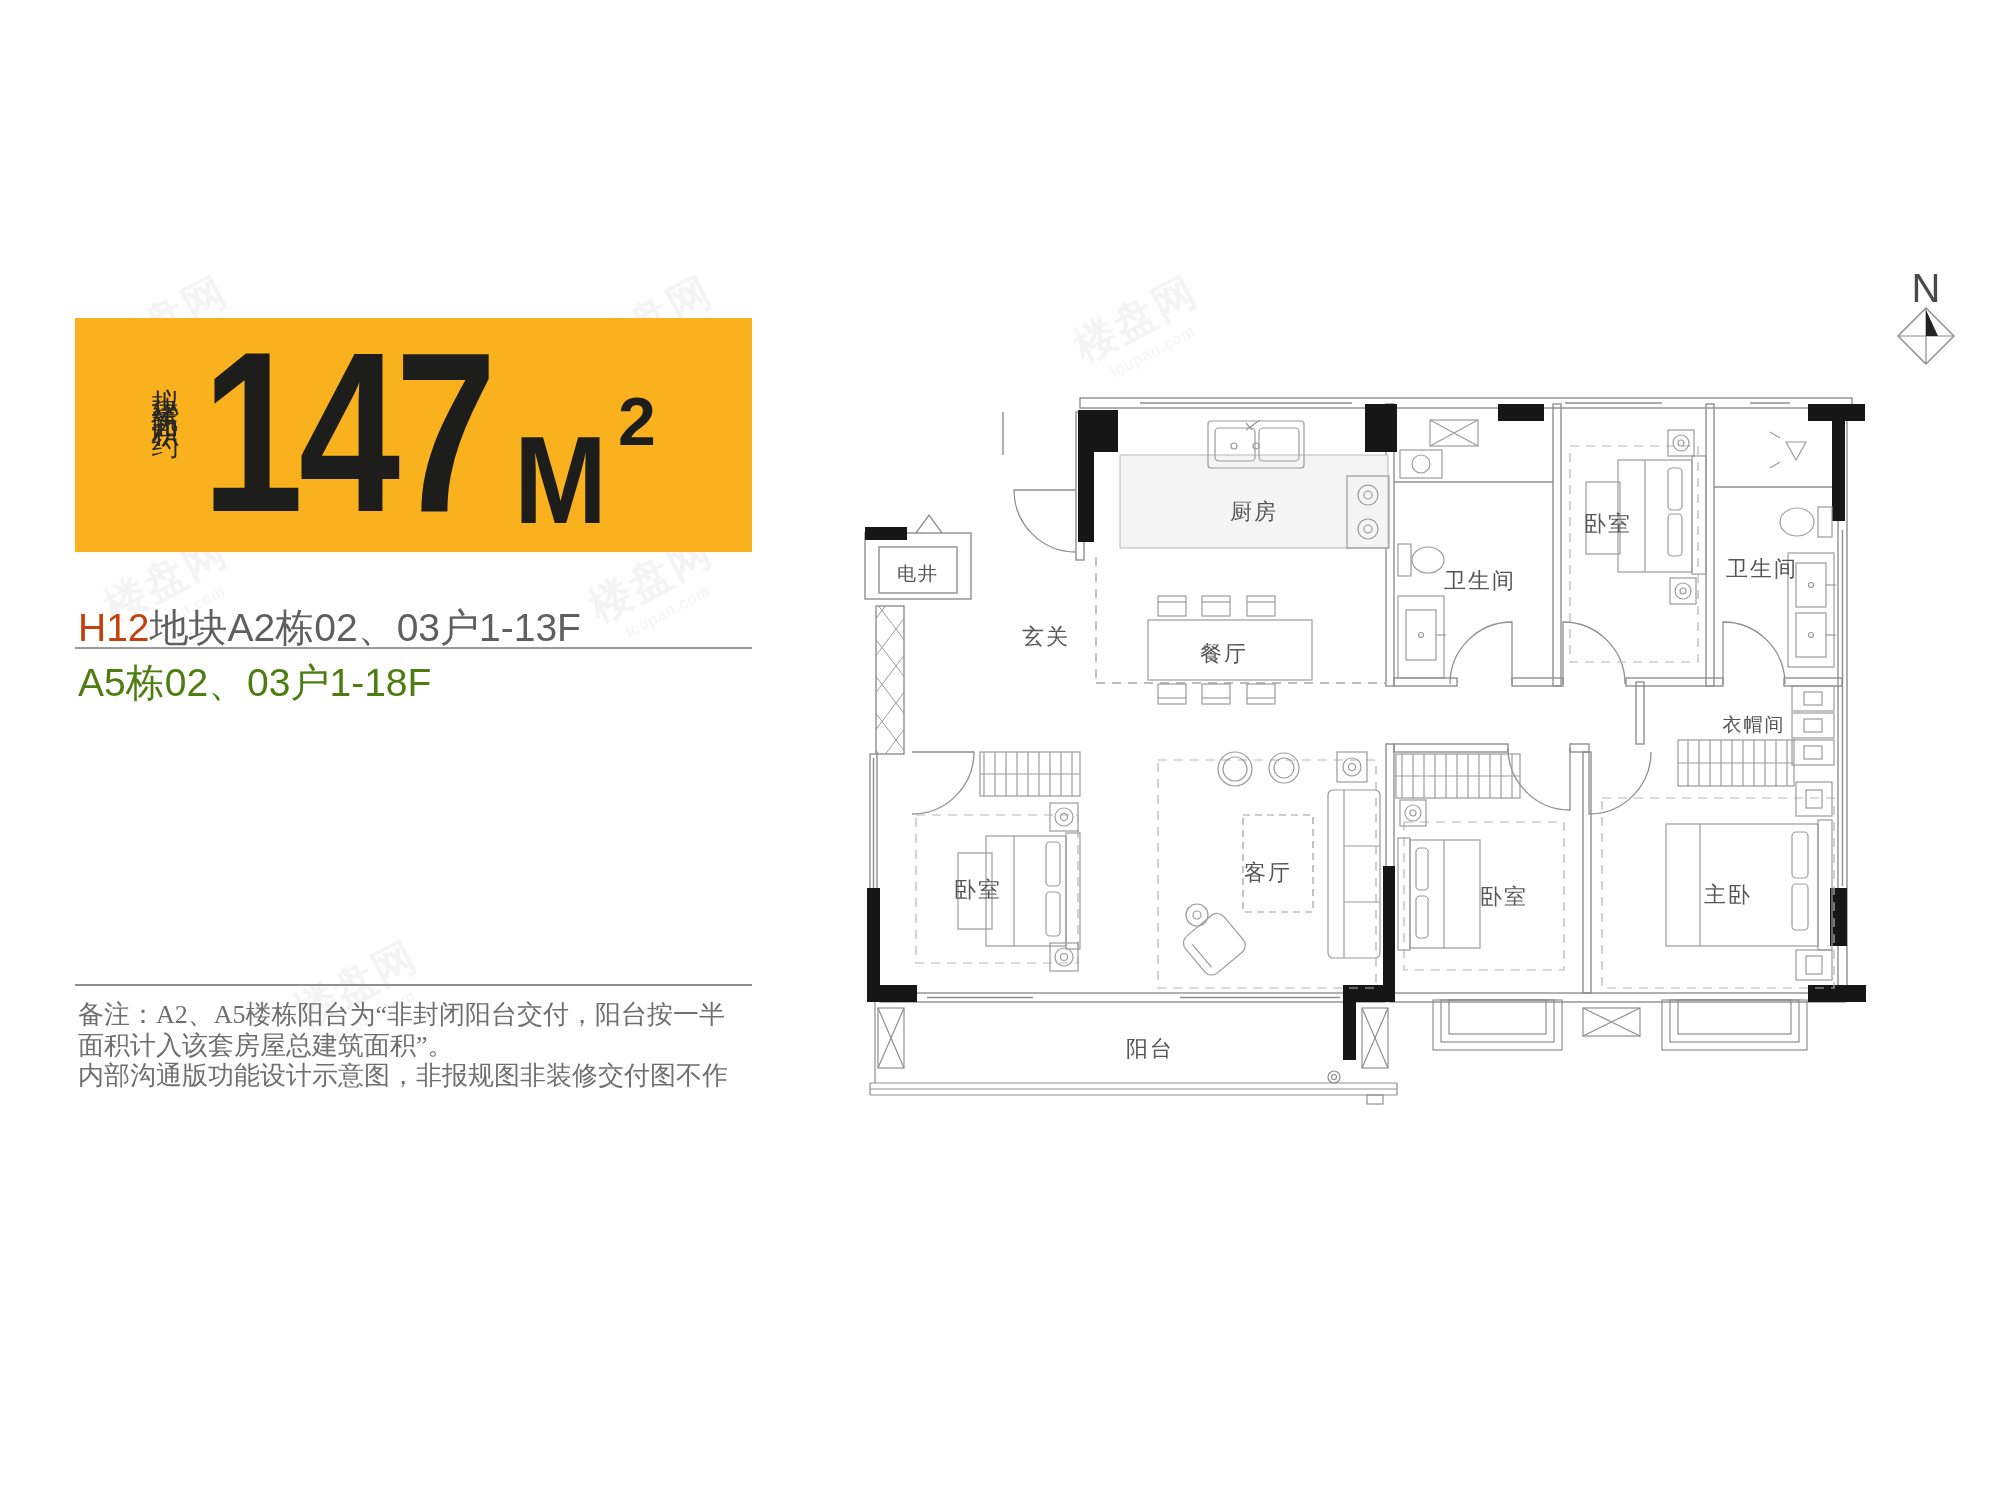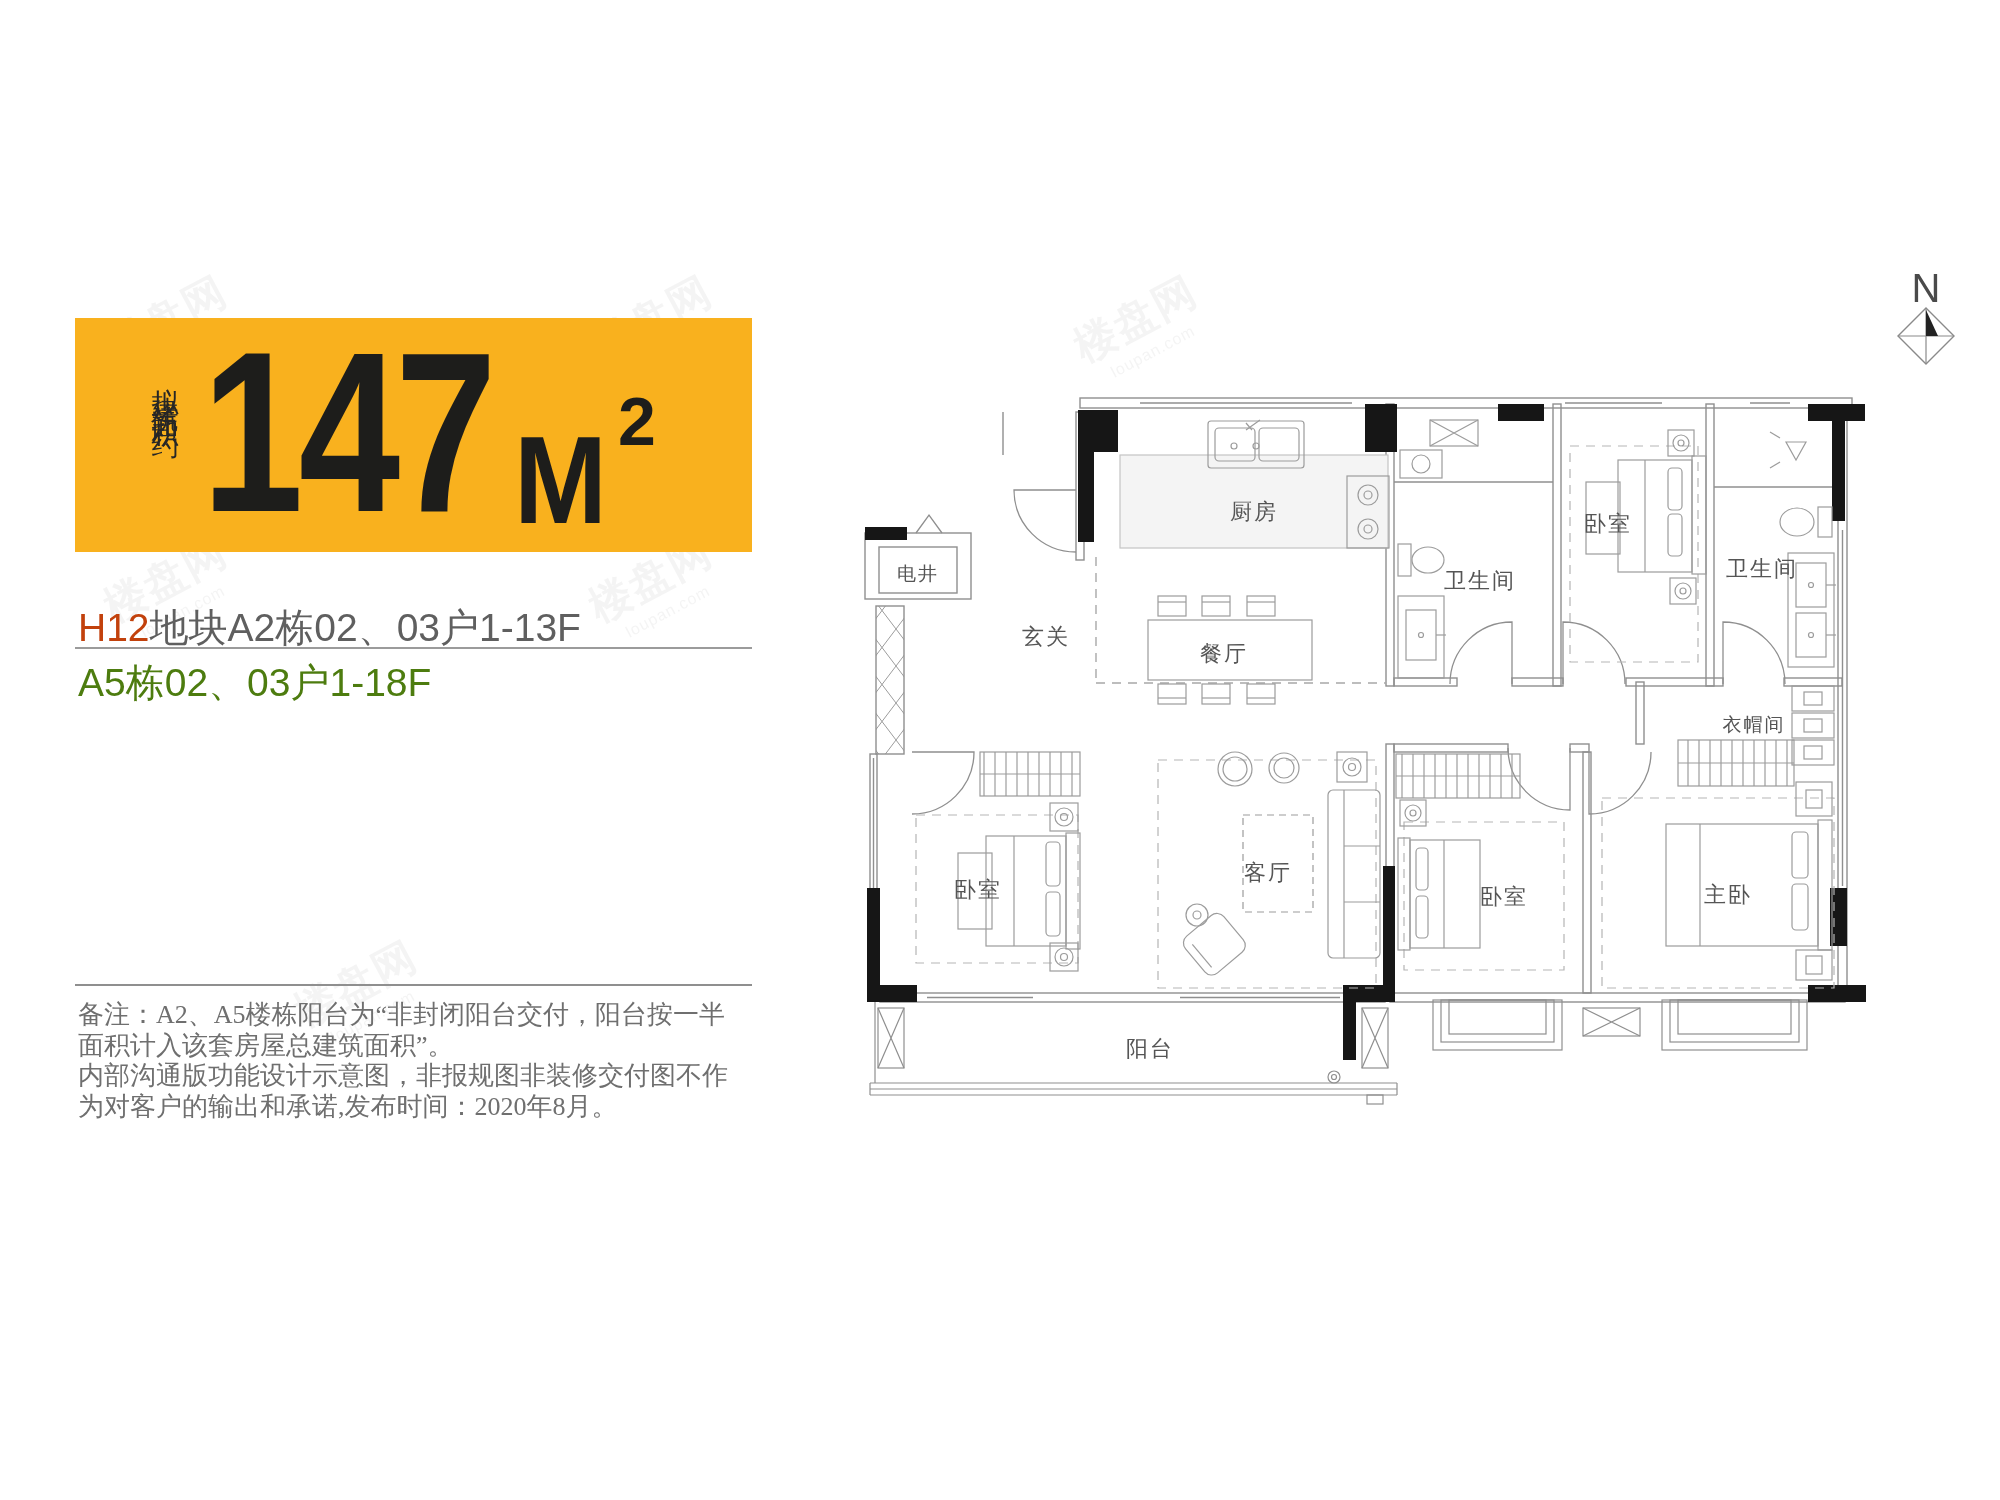--- a/index.html
+++ b/index.html
@@ -81,21 +81,20 @@
 
 <div id="title1" class="abs"><b>H12</b><span>地块A2栋02、03户1-13F</span></div>
 <div id="titleRule" class="abs"></div>
 <div id="title2" class="abs">A5栋02、03户1-18F</div>
 
 <div id="noteRule" class="abs"></div>
 <div id="note" class="abs">
   <div>备注：A2、A5楼栋阳台为“非封闭阳台交付，阳台按一半</div>
   <div>面积计入该套房屋总建筑面积”。</div>
   <div>内部沟通版功能设计示意图，非报规图非装修交付图不作</div>
-  <div>为对客户的输出和承诺,发布时间：2020年8月。</div>
 </div>
 
 <svg id="plan" class="abs" width="2000" height="1500" viewBox="0 0 2000 1500">
   <defs>
     <pattern id="hang" width="11" height="200" patternUnits="userSpaceOnUse">
       <line x1="5" y1="0" x2="5" y2="200" stroke="#9c9c9c" stroke-width="1.2"></line>
     </pattern>
     <pattern id="hatch" width="28" height="37" patternUnits="userSpaceOnUse">
       <path d="M0,0 L28,37 M28,0 L0,37" stroke="#9c9c9c" stroke-width="1" fill="none"></path>
     </pattern>

